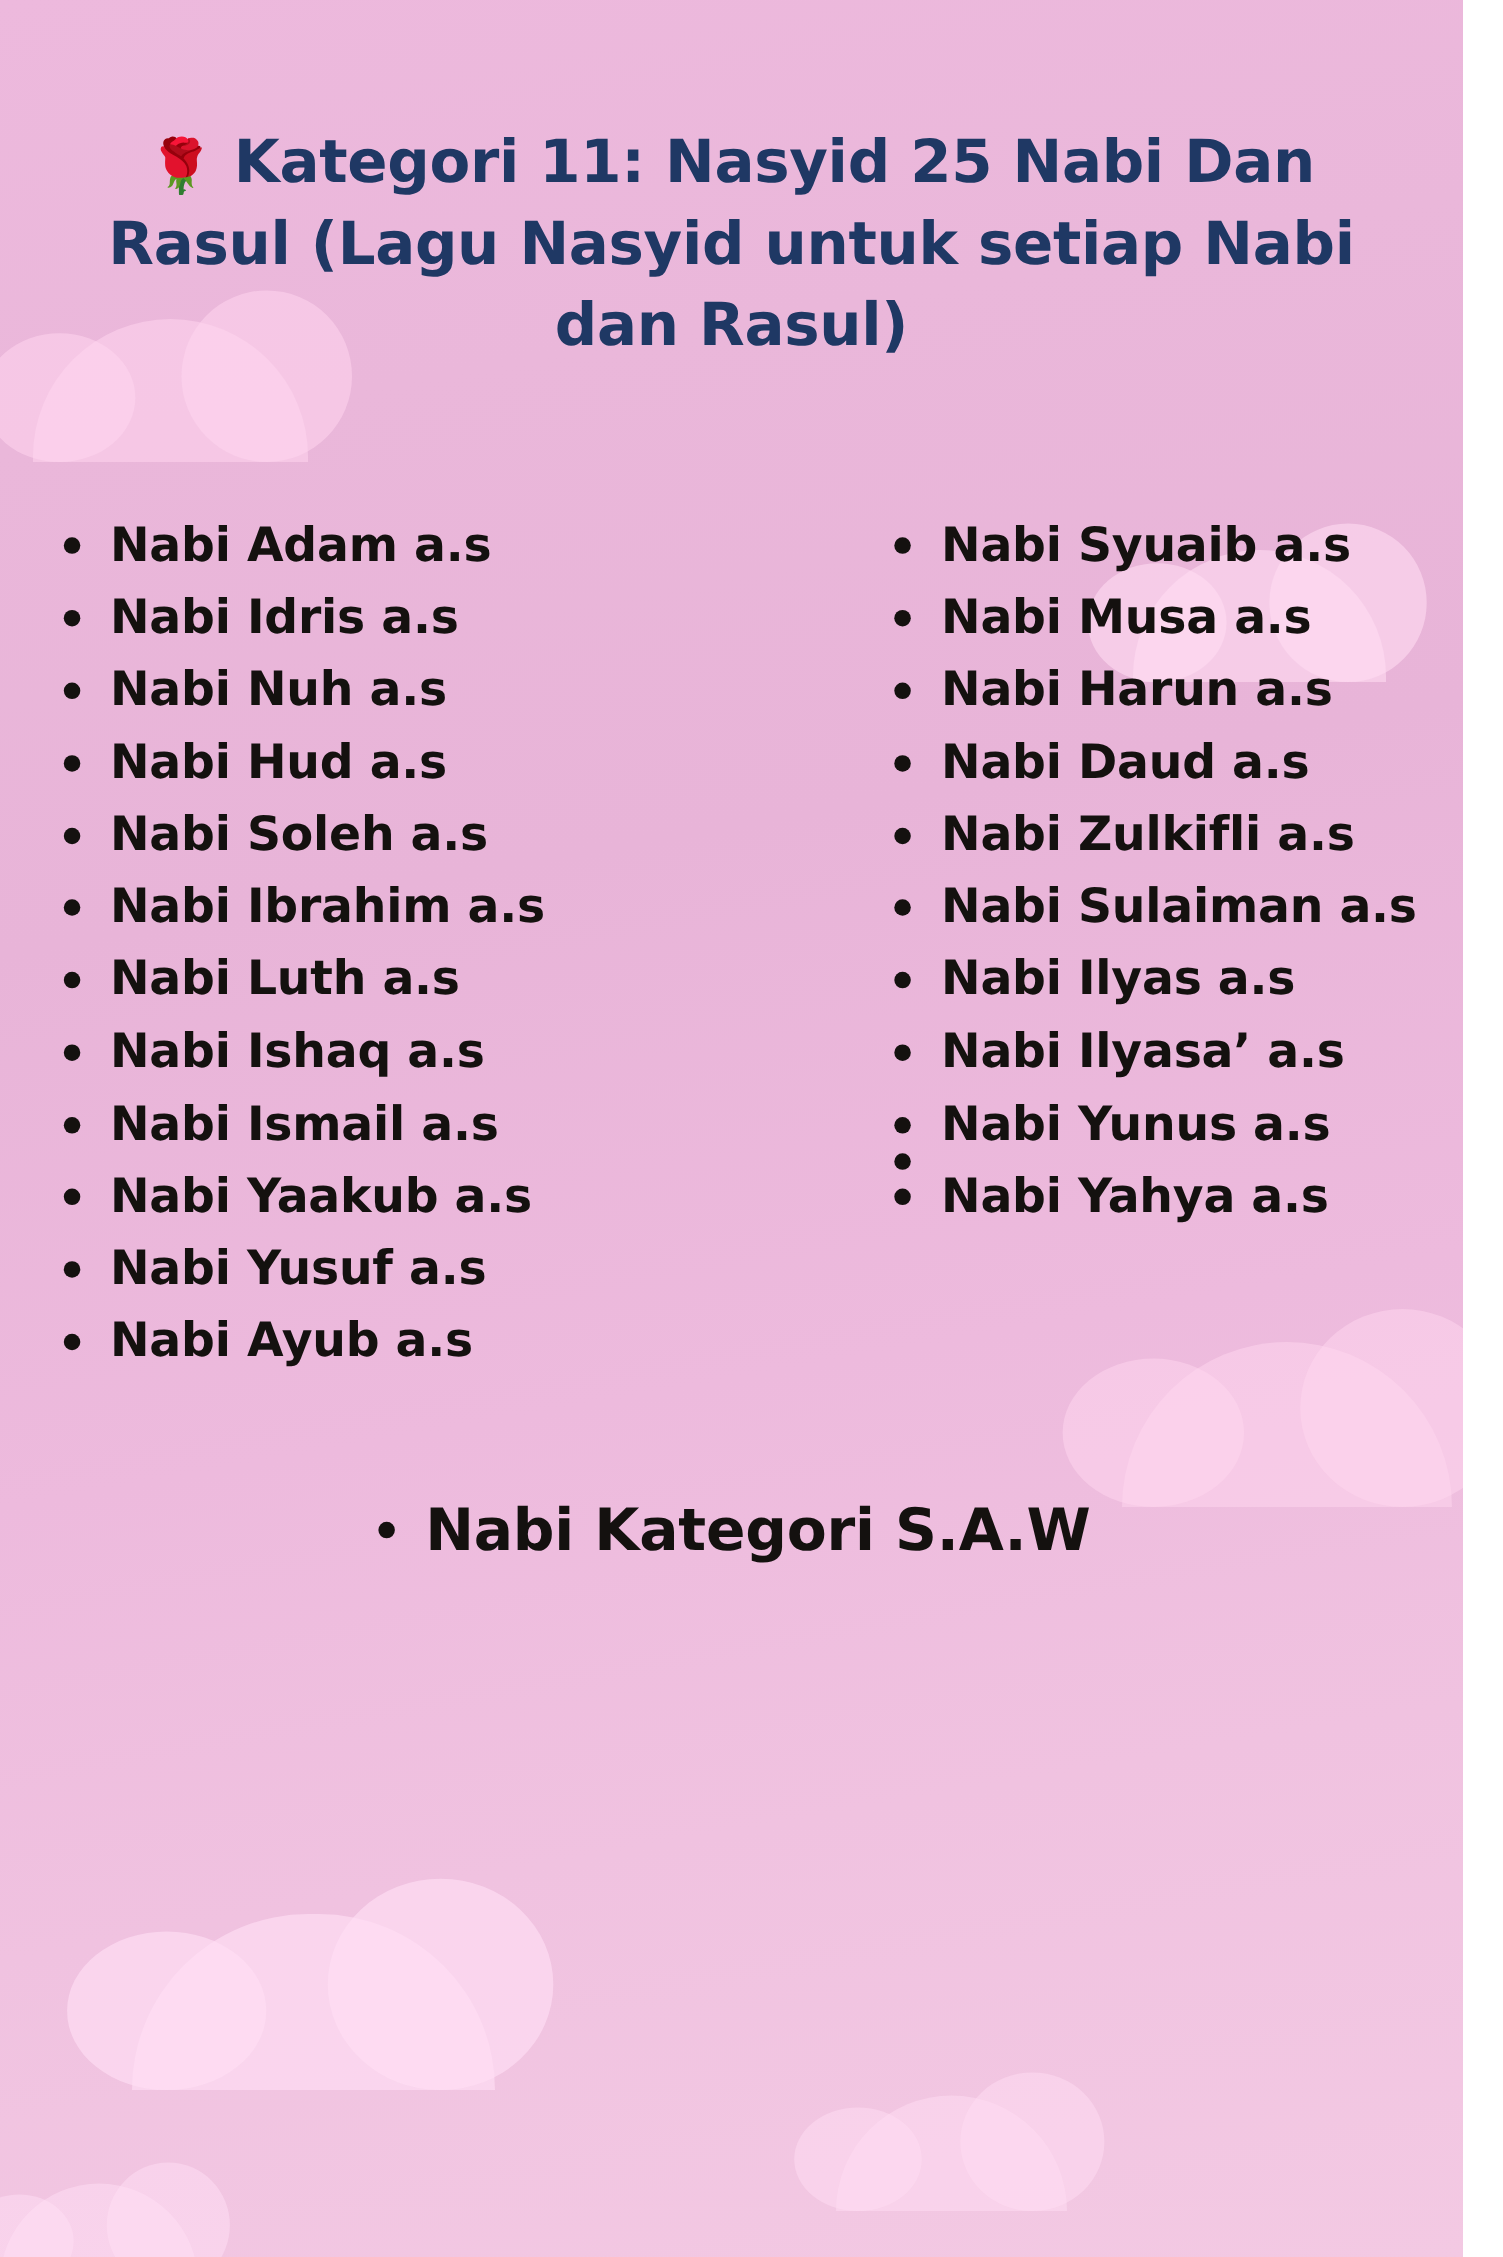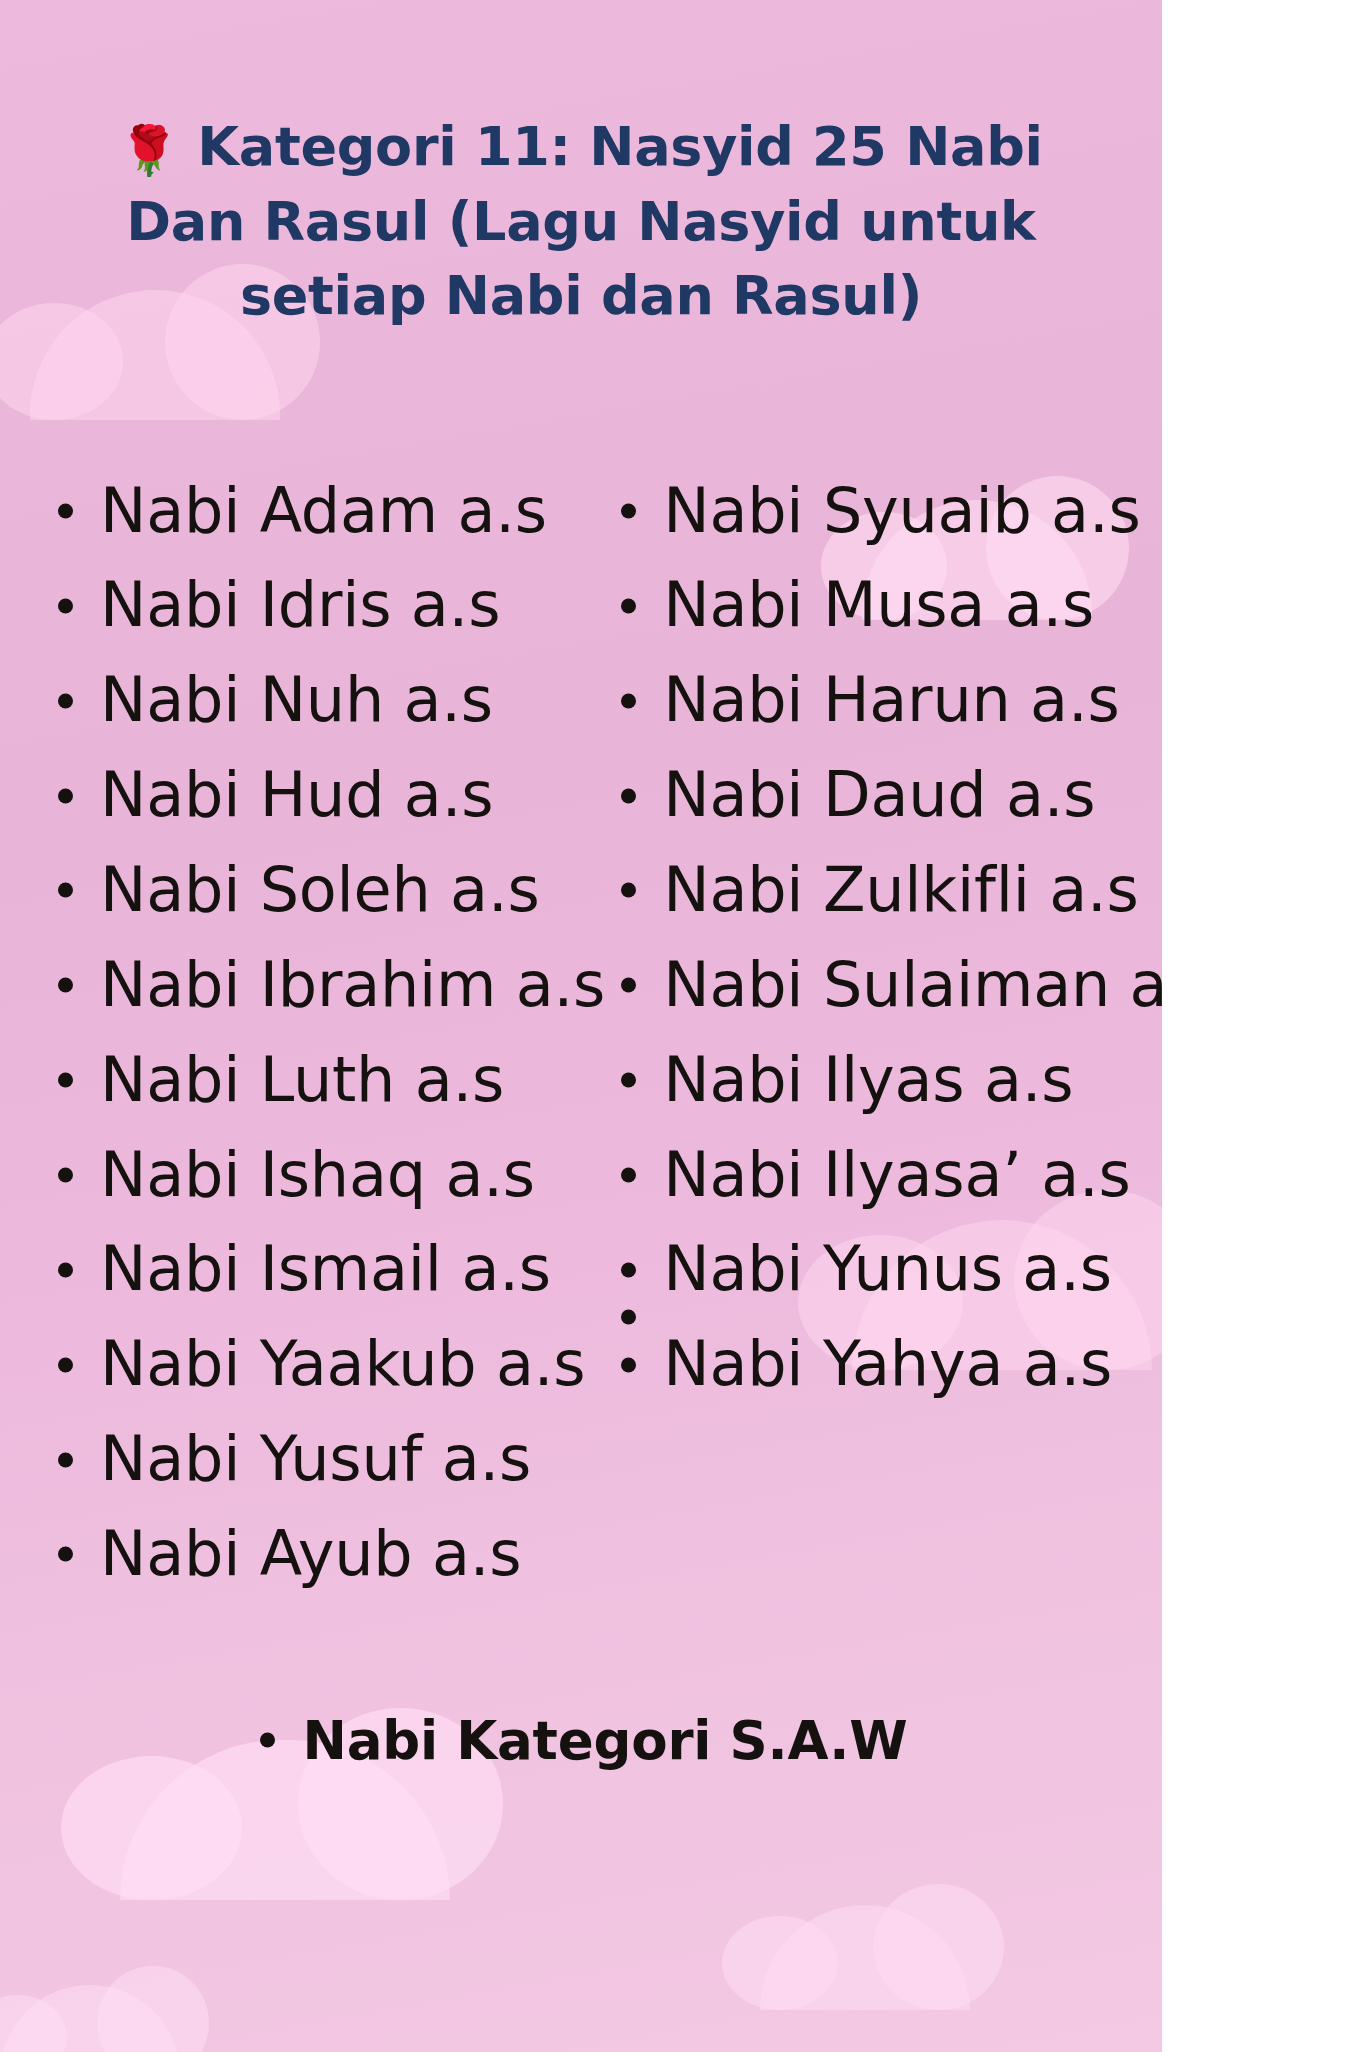--- a/index.html
+++ b/index.html
@@ -7,21 +7,21 @@
     padding: 0;
   }
   body {
     width: 1366px;
     height: 2052px;
     font-family: "DejaVu Sans", sans-serif;
     overflow: hidden;
   }
   .poster {
     position: relative;
-    width: 1162px;
+    width: 1330px;
     height: 2052px;
     background: linear-gradient(170deg, #edb9dd 0%, #eab7da 18%, #e8b4d8 38%, #edbadd 60%, #f0c2e0 78%, #f3c9e3 100%);
     overflow: hidden;
   }
 
   
   .cloud {
     position: absolute;
     background: rgba(255, 214, 238, 0.55);
     border-radius: 50%;
@@ -88,23 +88,23 @@
     flex: 0 0 auto;
   }
   .col ul {
     list-style: none;
     margin: 0;
     padding: 0;
   }
   .col li {
     position: relative;
     color: #14110f;
-    font-size: 62px;
+    font-size: 43px;
     line-height: 1.53;
-    font-weight: normal;
+    font-weight: bold;
     padding-left: 48px;
     white-space: nowrap;
     letter-spacing: -0.2px;
   }
   .col li .bullet {
     position: absolute;
     left: 6px;
     top: 50%;
     transform: translateY(-50%);
     width: 15px;

